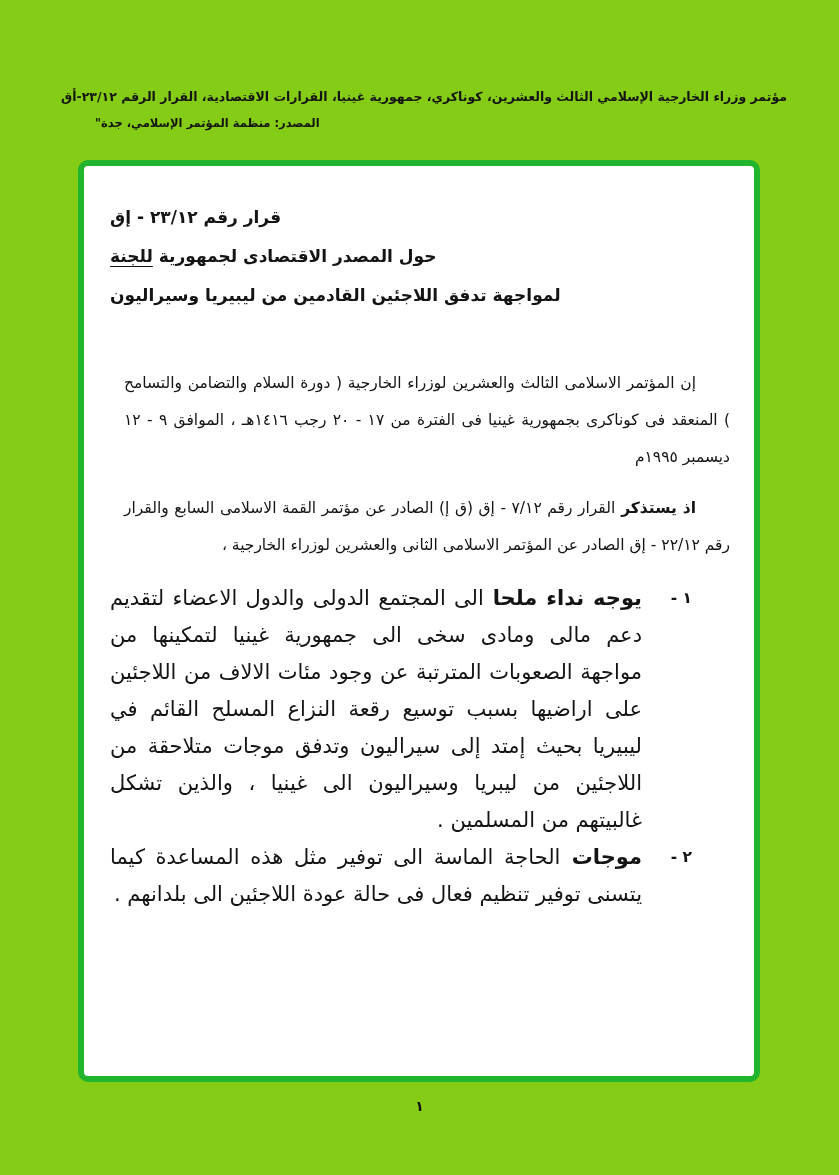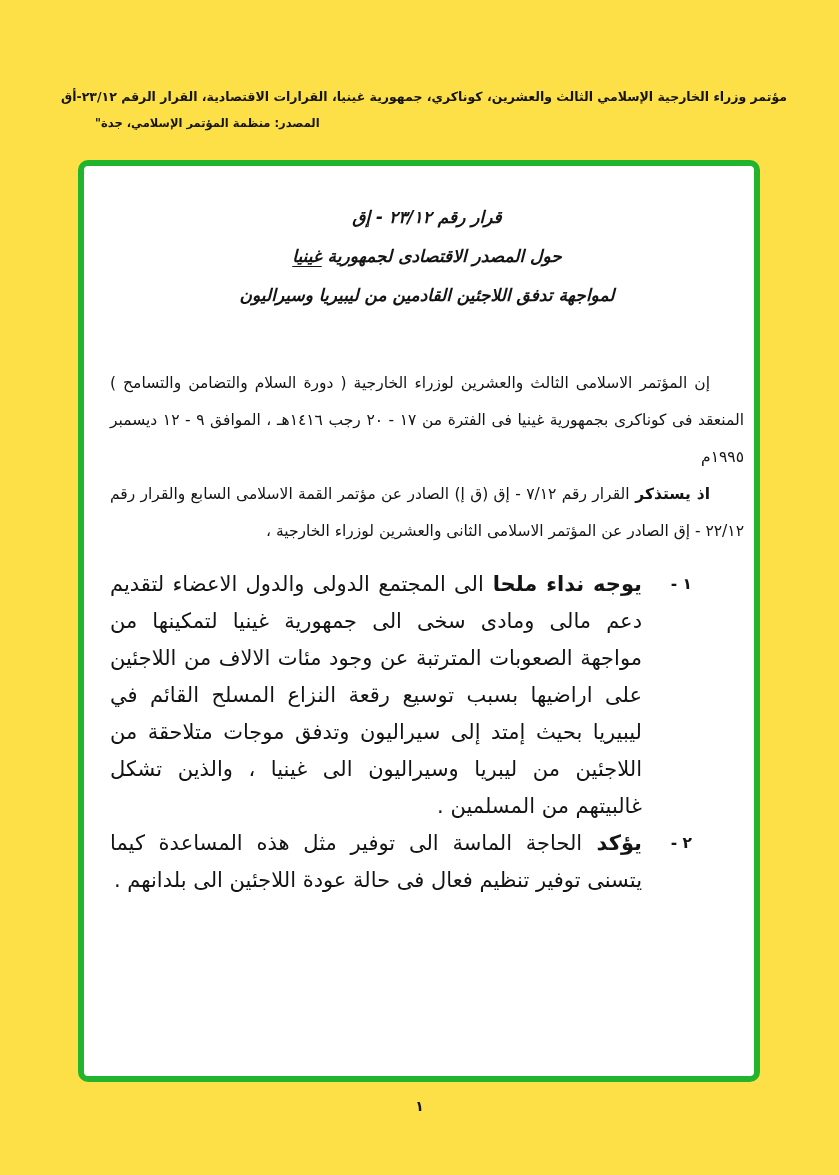--- a/index.html
+++ b/index.html
@@ -1,46 +1,46 @@
 <!DOCTYPE html>
 <html lang="ar" style="--green: #23b42d; --ink: #141414;"><head>
 <meta charset="utf-8">
 <style>
   :root { --green:#23b42d; --ink:#141414; }
   html,body { margin:0; padding:0; }
   body {
     width:839px; height:1175px; background:#ffffff;
     font-family:"DejaVu Sans", sans-serif; color:var(--ink);
   }
-  .page { position:relative; width:839px; height:1175px; background:#fde047; overflow:hidden; }
+  .page { position:relative; width:839px; height:1175px; background:#84cc16; overflow:hidden; }
 
   
   .doc-header { position:absolute; top:88px; left:95px; right:52px; direction:rtl; }
   .header-ref {
     font-size:12.5px; font-weight:bold; text-align:right;
     line-height:17px; letter-spacing:0px; white-space:nowrap;
   }
   .header-src { font-size:11.5px; font-weight:bold; text-align:left; margin-top:11px; }
 
   
   .frame {
     position:absolute; left:78px; top:160px;
     width:634px; height:874px;
     border:6px solid var(--green); border-radius:10px;
     padding:32px 10px 4px 26px;
     direction:rtl; background:#fff;
   }
 
-  .title-block { text-align:center; font-weight:bold; font-size:17px; line-height:39px;font-style:italic; }
+  .title-block { text-align:left; font-weight:bold; font-size:17px; line-height:39px; }
   .u { text-decoration:underline; text-underline-offset:4px; }
   .b { font-weight:bold; }
 
   .preamble { margin-top:50px; }
   .para {
-    margin:0; font-size:15.5px; line-height:37px;
+    margin:14px; font-size:15.5px; line-height:37px;
     text-align:justify; text-indent:34px; color:var(--ink);
   }
 
   .items { margin-top:16px; }
   .item { display:flex; margin-right:52px; }
   .item-num {
     flex:0 0 36px; width:36px; margin-left:14px;
     font-size:15.5px; line-height:37px; font-weight:bold; white-space:nowrap;
   }
   .item-body { flex:1; font-size:21px; line-height:37px; text-align:justify; }
@@ -56,36 +56,36 @@
 <div class="page">
 
   <div class="doc-header">
     <div class="header-ref">مؤتمر وزراء الخارجية الإسلامي الثالث والعشرين، كوناكري، جمهورية غينيا، القرارات الاقتصادية، القرار الرقم ٢٣/١٢-أق</div>
     <div class="header-src">المصدر:   منظمة المؤتمر الإسلامي، جدة"</div>
   </div>
 
   <div class="frame">
     <div class="title-block">
       <div class="t-line"><span>قرار رقم ٢٣/١٢ - إق</span></div>
-      <div class="t-line"><span>حول المصدر الاقتصادى لجمهورية </span><span class="u">غينيا</span></div>
+      <div class="t-line"><span>حول المصدر الاقتصادى لجمهورية </span><span class="u">للجنة</span></div>
       <div class="t-line"><span>لمواجهة تدفق اللاجئين القادمين من ليبيريا وسيراليون</span></div>
     </div>
 
     <div class="preamble">
         <p class="para"><span>إن المؤتمر الاسلامى الثالث والعشرين لوزراء الخارجية ( دورة السلام والتضامن والتسامح ) المنعقد فى كوناكرى بجمهورية غينيا فى الفترة من ١٧ - ٢٠ رجب ١٤١٦هـ ، الموافق ٩ - ١٢ ديسمبر ١٩٩٥م</span></p>
         <p class="para"><span class="b">اذ يستذكر </span><span>القرار رقم ٧/١٢ - إق (ق إ) الصادر عن مؤتمر القمة الاسلامى السابع والقرار رقم ٢٢/١٢ - إق الصادر عن المؤتمر الاسلامى الثانى والعشرين لوزراء الخارجية ،</span></p>
       </div>
 
     <div class="items">
         <div class="item">
           <div class="item-num">١ -</div>
           <div class="item-body"><span class="b">يوجه نداء ملحا </span><span>الى المجتمع الدولى والدول الاعضاء لتقديم دعم مالى ومادى سخى الى جمهورية غينيا لتمكينها من مواجهة الصعوبات المترتبة عن وجود مئات الالاف من اللاجئين على اراضيها بسبب توسيع رقعة النزاع المسلح القائم في ليبيريا بحيث إمتد إلى سيراليون وتدفق موجات متلاحقة من اللاجئين من ليبريا وسيراليون الى غينيا ، والذين تشكل غالبيتهم من المسلمين .</span></div>
         </div>
         <div class="item">
           <div class="item-num">٢ -</div>
-          <div class="item-body"><span class="b">يؤكد </span><span>الحاجة الماسة الى توفير مثل هذه المساعدة كيما يتسنى توفير تنظيم فعال فى حالة عودة اللاجئين الى بلدانهم .</span></div>
+          <div class="item-body"><span class="b">موجات </span><span>الحاجة الماسة الى توفير مثل هذه المساعدة كيما يتسنى توفير تنظيم فعال فى حالة عودة اللاجئين الى بلدانهم .</span></div>
         </div>
       </div>
   </div>
 
   <div class="page-num">١</div>
 
 </div>
 
 </body></html>

